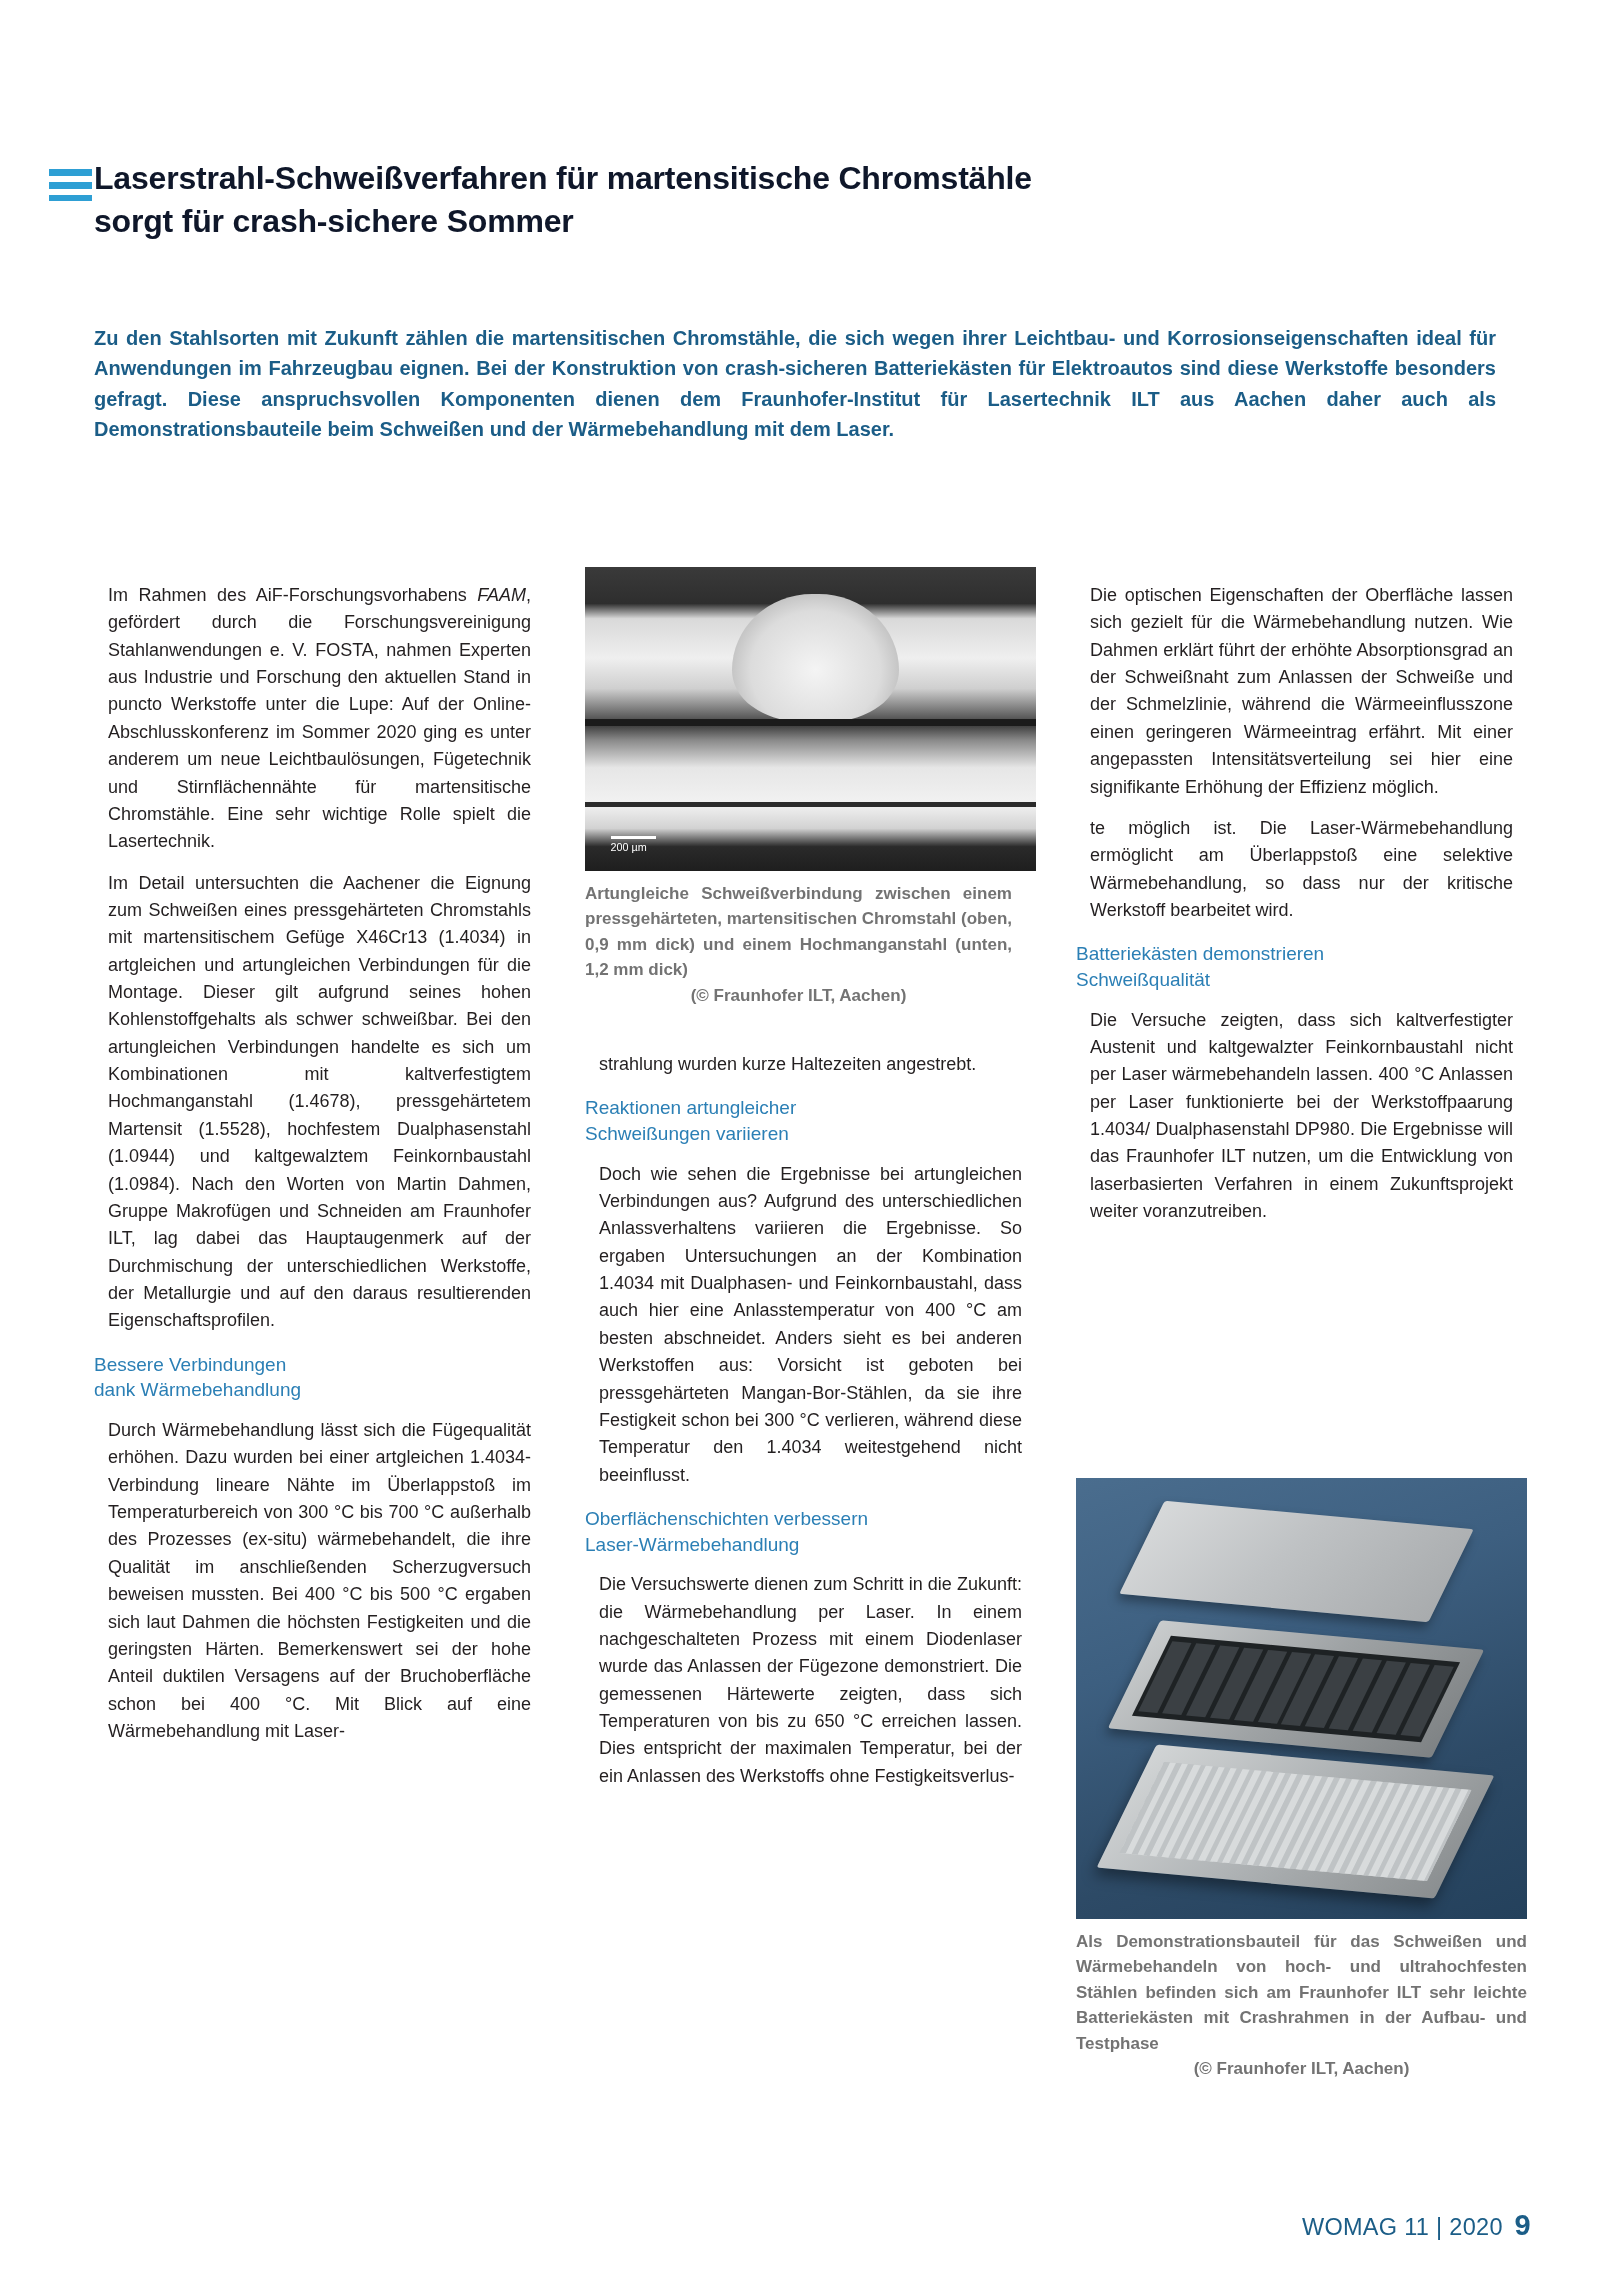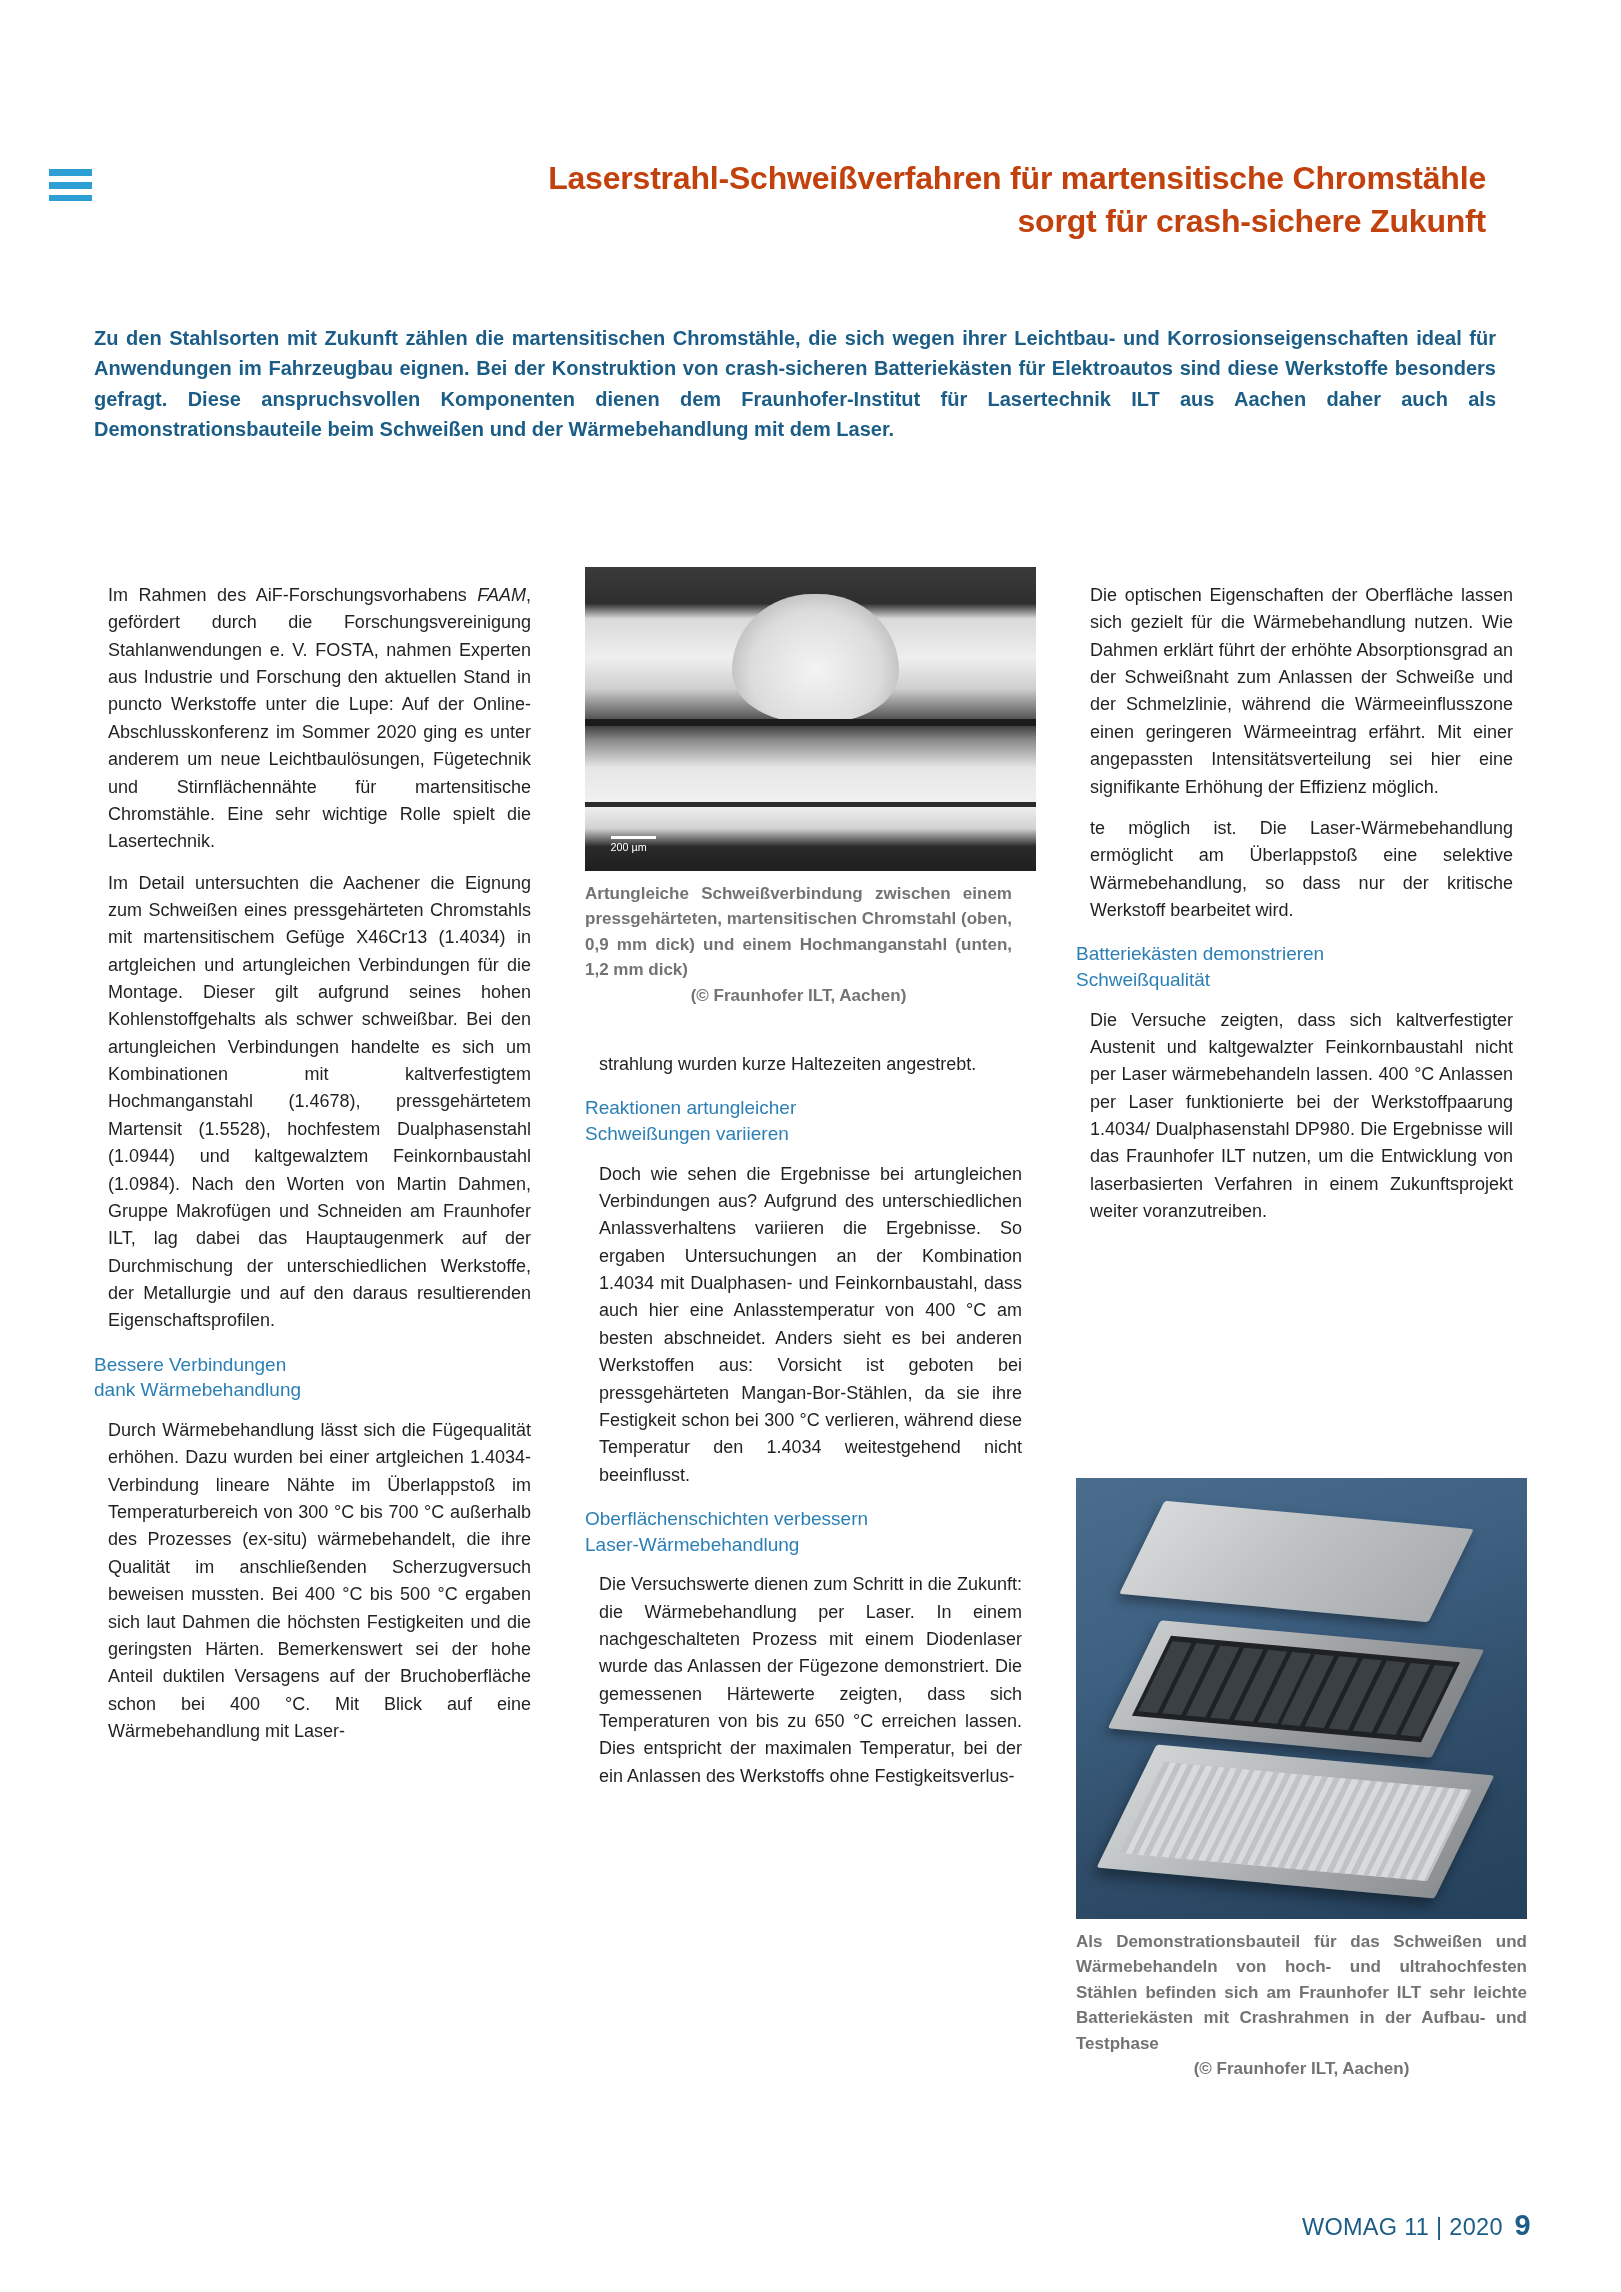--- a/index.html
+++ b/index.html
@@ -39,26 +39,25 @@
     height: 6.9px;
     background: #2e9fd4;
     margin-bottom: 5.9px;
   }
 
   .headline {
     position: absolute;
     left: 94px;
     top: 157px;
     width: 1392px;
-    color: #c2410c;
+    color: #0f172a;
     font-size: 32px;
     font-weight: bold;
     line-height: 1.35;
     letter-spacing: -0.2px;
-    text-align: right;
   }
   .headline .line2 { display: block; margin-left: 0px; }
 
   .lead {
     position: absolute;
     left: 94px;
     top: 323px;
     width: 1402px;
     color: #1b5d87;
     font-size: 20px;
@@ -228,21 +227,21 @@
 
 
   <div class="rule-icon">
     <span></span>
       <span></span>
       <span></span>
   </div>
 
   <div class="headline">
     <span>Laserstrahl-Schweißverfahren für martensitische Chromstähle</span>
-    <span class="line2">sorgt für crash-sichere Zukunft</span>
+    <span class="line2">sorgt für crash-sichere Sommer</span>
   </div>
 
   <div class="lead">Zu den Stahlsorten mit Zukunft zählen die martensitischen Chromstähle, die sich wegen ihrer Leichtbau- und Korrosionseigenschaften ideal für Anwendungen im Fahrzeugbau eignen. Bei der Konstruktion von crash-sicheren Batteriekästen für Elektroautos sind diese Werkstoffe besonders gefragt. Diese anspruchsvollen Komponenten dienen dem Fraunhofer-Institut für Lasertechnik ILT aus Aachen daher auch als Demonstrationsbauteile beim Schweißen und der Wärmebehandlung mit dem Laser.</div>
 
   <div class="col col-1">
     <p><span>Im Rahmen des AiF-Forschungsvorhabens </span><em>FAAM</em><span>, gefördert durch die Forschungsvereinigung Stahlanwendungen e. V. FOSTA, nahmen Experten aus Industrie und Forschung den aktuellen Stand in puncto Werkstoffe unter die Lupe: Auf der Online-Abschlusskonferenz im Sommer 2020 ging es unter anderem um neue Leichtbaulösungen, Fügetechnik und Stirnflächennähte für martensitische Chromstähle. Eine sehr wichtige Rolle spielt die Lasertechnik.</span></p>
     <p>Im Detail untersuchten die Aachener die Eignung zum Schweißen eines pressgehärteten Chromstahls mit martensitischem Gefüge X46Cr13 (1.4034) in artgleichen und artungleichen Verbindungen für die Montage. Dieser gilt aufgrund seines hohen Kohlenstoffgehalts als schwer schweißbar. Bei den artungleichen Verbindungen handelte es sich um Kombinationen mit kaltverfestigtem Hochmanganstahl (1.4678), pressgehärtetem Martensit (1.5528), hochfestem Dualphasenstahl (1.0944) und kaltgewalztem Feinkornbaustahl (1.0984). Nach den Worten von Martin Dahmen, Gruppe Makrofügen und Schneiden am Fraunhofer ILT, lag dabei das Hauptaugenmerk auf der Durchmischung der unterschiedlichen Werkstoffe, der Metallurgie und auf den daraus resultierenden Eigenschaftsprofilen.</p>
     <div class="subhead">
       <div>Bessere Verbindungen</div>
       <div>dank Wärmebehandlung</div>

